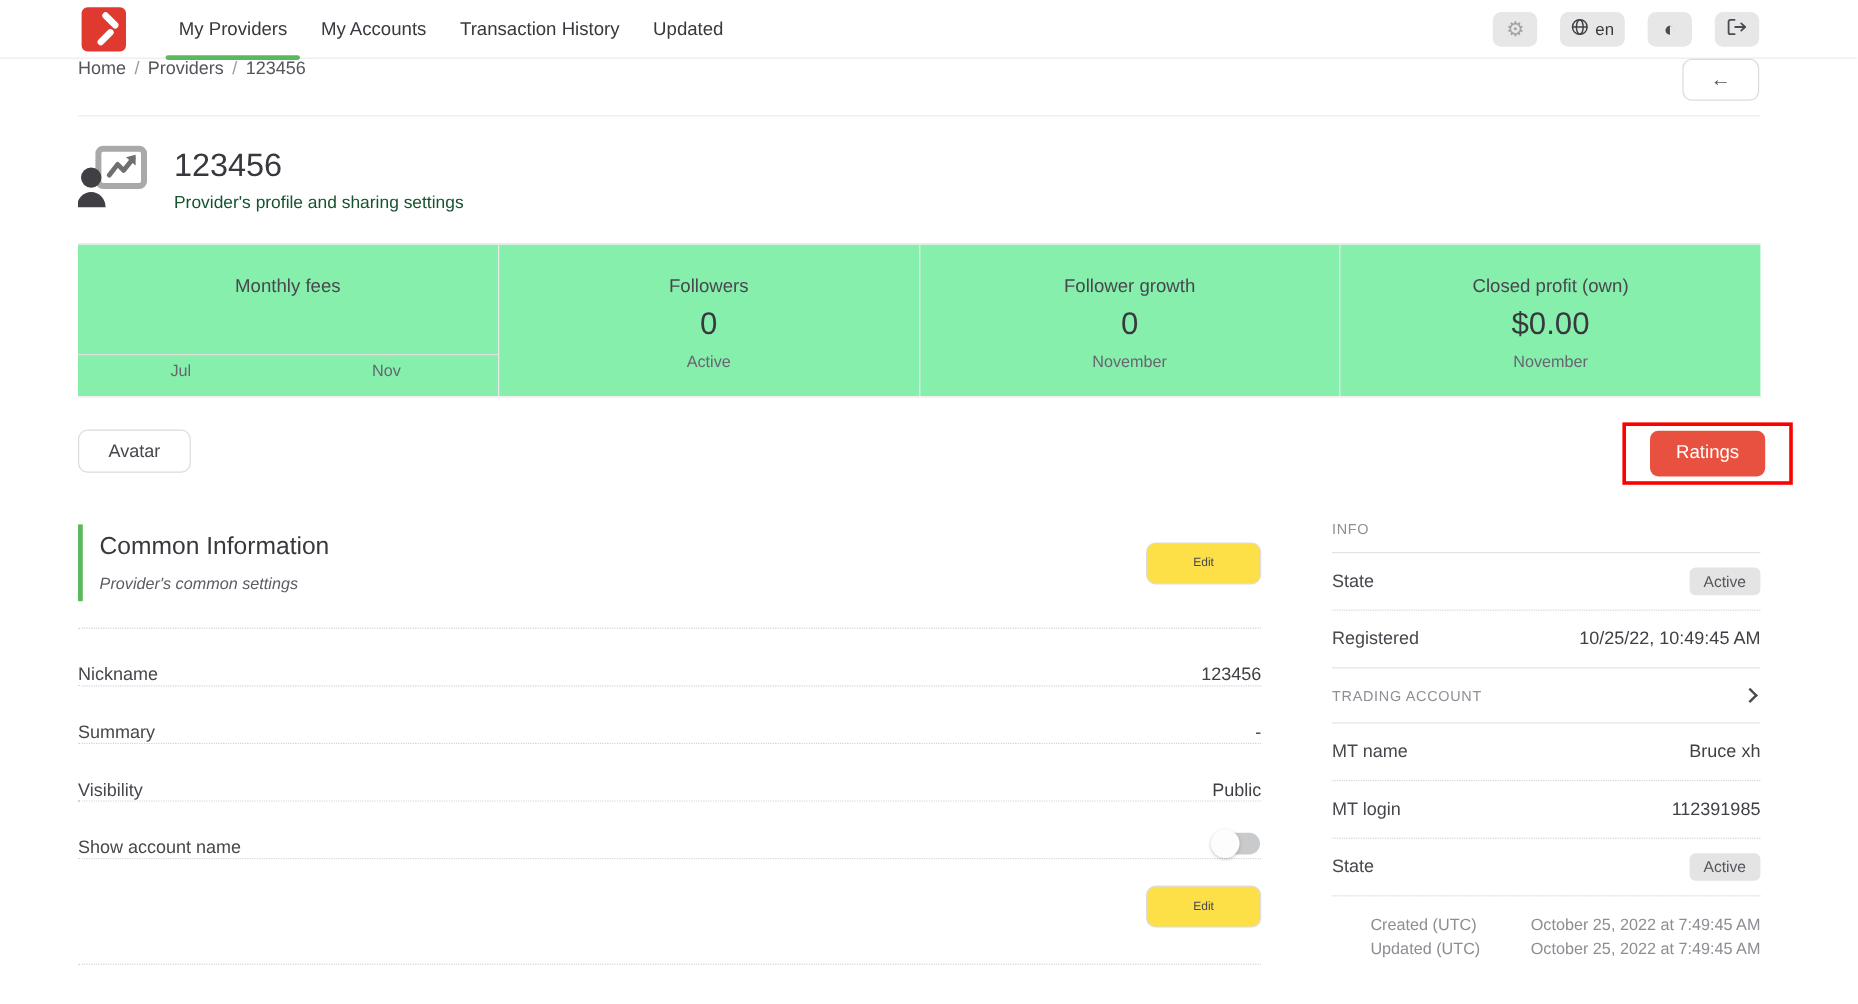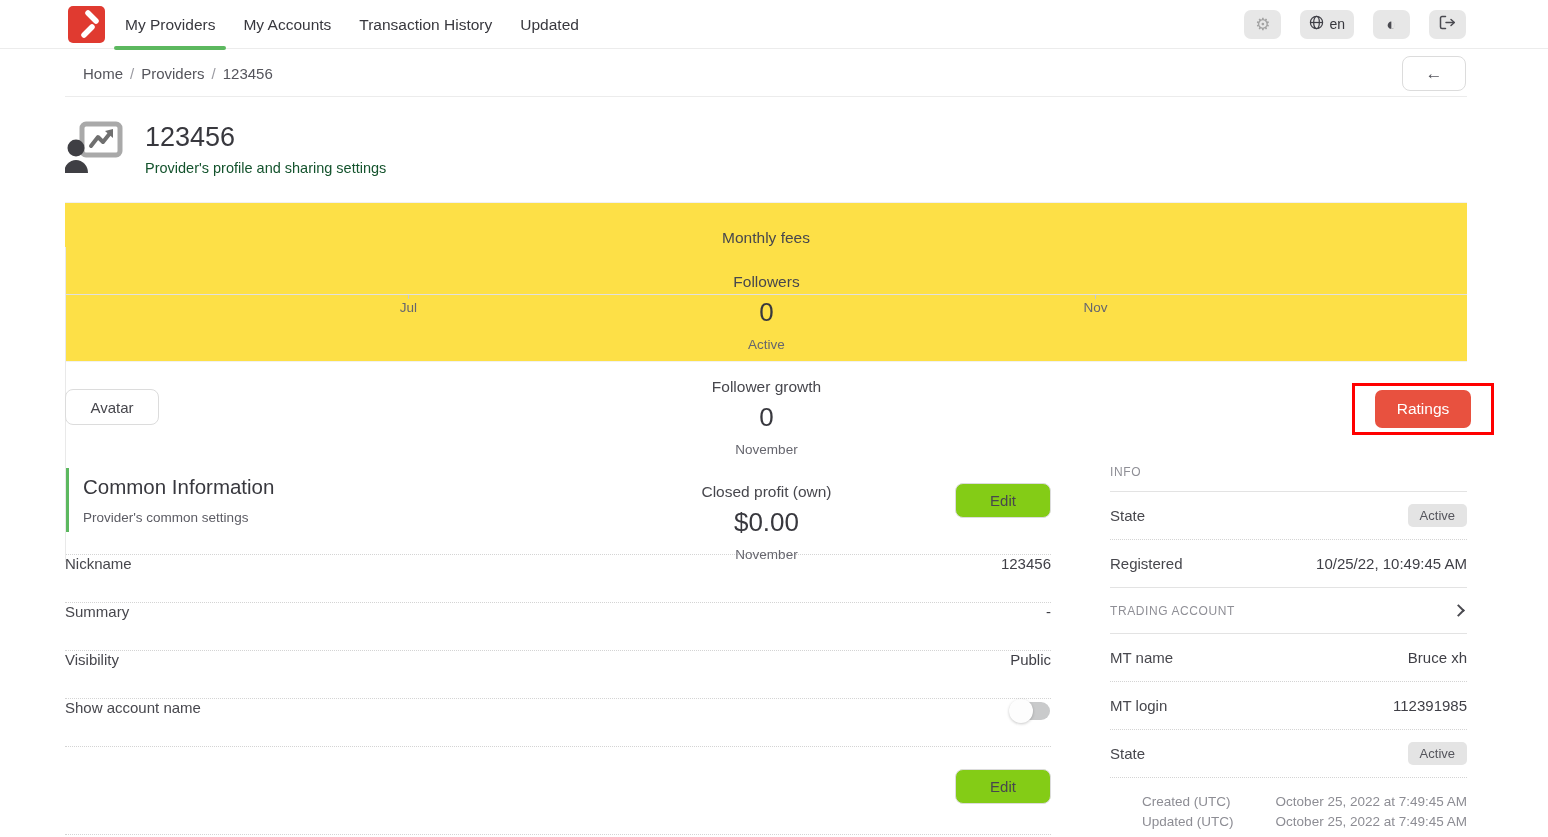--- a/index.html
+++ b/index.html
@@ -12,20 +12,21 @@
   a { text-decoration: none; color: inherit; cursor: pointer; }
   button { font-family: inherit; cursor: pointer; }
 
   
   .topnav {
     height: 49px;
     display: flex; align-items: center;
     padding: 0 82px 0 68px;
     border-bottom: 1px solid #ececec;
     background: #fff;
+    gap: 24px;
   }
   .logo {
     width: 37px; height: 37px; border-radius: 5px;
     background: #e03a30; margin-right: 15px; flex: 0 0 auto;
     display: flex; align-items: center; justify-content: center;
   }
   .nav-items { display: flex; height: 49px; }
   .nav-item {
     font-size: 15.5px; color: #38383e;
     padding: 0 5px; margin-right: 18px;
@@ -41,22 +42,22 @@
     background: #e7e7e7; color: #55555c;
     display: flex; align-items: center; justify-content: center;
     font-size: 15px; padding: 0 9px; gap: 5px;
   }
   .gear-glyph { font-size: 17px; color: #a3a3a3; line-height: 1; }
   .contrast-glyph { font-size: 17px; color: #4a4a50; line-height: 1; }
   .lang-label { font-size: 14px; color: #38383e; }
 
   
   .breadcrumb-row {
-    height: 48px; display: flex; align-items: center;
-    padding: 0 82px 0 83px; position: relative;
+    height: 48px; display: flex; align-items: flex-start;
+    padding: 0 82px 0 65px; position: relative;
   }
   .breadcrumb { font-size: 15px; color: #55555c; }
   .breadcrumb .sep { color: #9a9aa1; margin: 0 7px; }
   .back-btn {
     margin-left: auto; width: 64px; height: 35px;
     border: 1px solid #dcdcdc; border-radius: 8px; background: #fff;
     color: #55555c; font-size: 17px; line-height: 1;
   }
   .breadcrumb-divider {
     position: absolute; left: 65px; right: 81px; bottom: 0;
@@ -66,24 +67,24 @@
   
   .page-header {
     display: flex; align-items: center; gap: 22px;
     padding: 24px 82px 25px 65px;
   }
   .ph-title { font-size: 27px; font-weight: 400; color: #38383e; margin-bottom: 7px; }
   .ph-subtitle { font-size: 14.5px; color: #14532d; }
 
   
   .stats {
-    display: flex; height: 160px;
+    display: flex; height: 128px;
     margin: 0 81px 0 65px;
-    background: #fde047;
-    border-top: 1px solid #f1f1f1; border-bottom: 1px solid #f1f1f1; flex-direction: column;
+    background: #86efac;
+    border-top: 1px solid #f1f1f1; border-bottom: 1px solid #f1f1f1;
   }
   .stat-card { flex: 1; position: relative; border-left: 1px solid #e9e9e9; }
   .stat-card:first-child { border-left: none; }
   .stat-title { text-align: center; margin-top: 26px; font-size: 15.5px; color: #47474d; }
   .stat-value { text-align: center; margin-top: 6px; font-size: 26px; color: #38383e; }
   .stat-caption { text-align: center; margin-top: 9px; font-size: 13.5px; color: #66666e; }
   .axis { position: absolute; left: 0; right: 0; top: 91px; height: 1px; background: #e0e0e0; }
   .tick { position: absolute; top: 1px; width: 1px; height: 4px; background: #c9c9c9; }
   .tick.t1 { left: 24.5%; }
   .tick.t2 { left: 73.5%; }
@@ -116,31 +117,31 @@
 
   .section-header {
     display: flex; align-items: center;
     margin-top: 22px;
   }
   .section-heading {
     border-left: 4px solid #5cb85f;
     padding: 7px 0 7px 14px;
   }
   .section-title { font-size: 20.5px; font-weight: 400; color: #38383e; }
-  .section-subtitle { font-size: 13.5px; color: #5c5c64; margin-top: 11px; }
+  .section-subtitle { font-size: 13.5px; color: #5c5c64; margin-top: 11px; font-style: italic; }
   .edit-btn {
     margin-left: auto; width: 96px; height: 35px;
-    border: 1px solid #dcdcdc; border-radius: 8px; background: #84cc16;
-    font-size: 15px; color: #47474d;
+    border: 1px solid #dcdcdc; border-radius: 8px; background: #fde047;
+    font-size: 10px; color: #47474d;
   }
 
   .rows { margin-top: 22px; }
   .rows.first { border-top: 1px dotted #d4d4d4; }
   .row {
-    height: 48px; display: flex; align-items: flex-start; justify-content: space-between;
+    height: 48px; display: flex; align-items: flex-end; justify-content: space-between;
     border-bottom: 1px dotted #d4d4d4; font-size: 15px;
   }
   .row-label { color: #47474d; }
   .row-value { color: #3f3f46; }
   .row.tall { height: 70px; border-bottom: none; align-items: flex-start; padding-top: 16px; }
   .strategy-rows { margin-top: 30px; border-top: 1px dotted #d4d4d4; }
 
   
   .toggle { width: 42px; height: 24px; position: relative; flex: 0 0 auto; }
   .toggle .track { position: absolute; left: 3px; top: 3px; width: 38px; height: 18px; border-radius: 9px; background: #c9cacb; }

